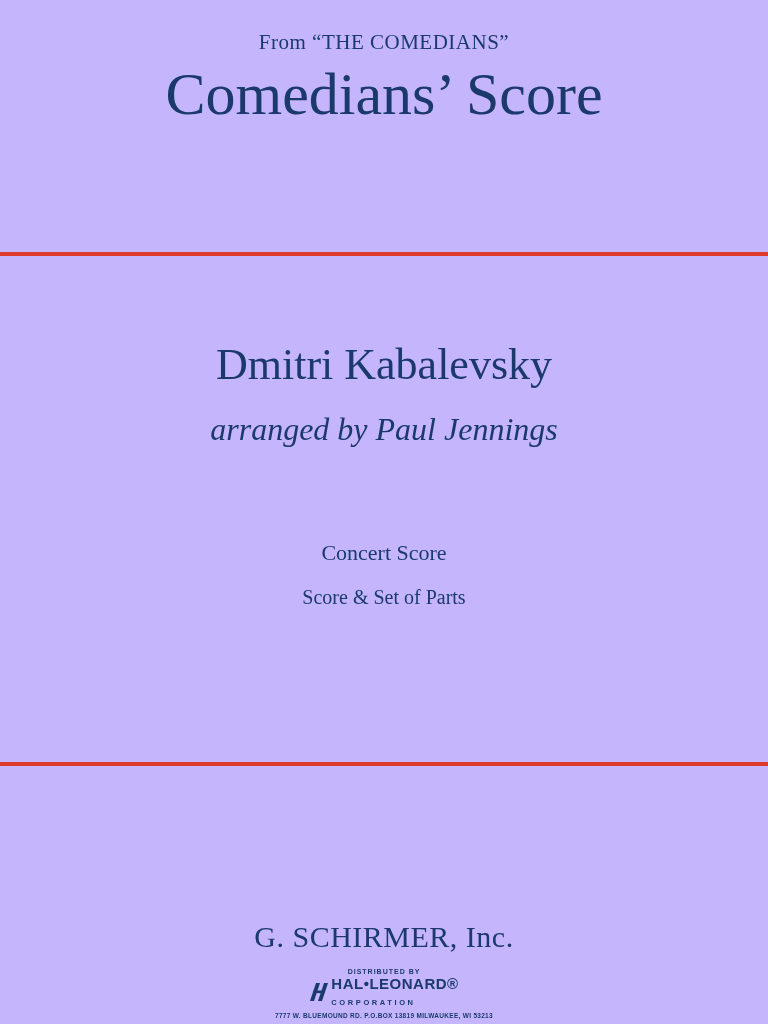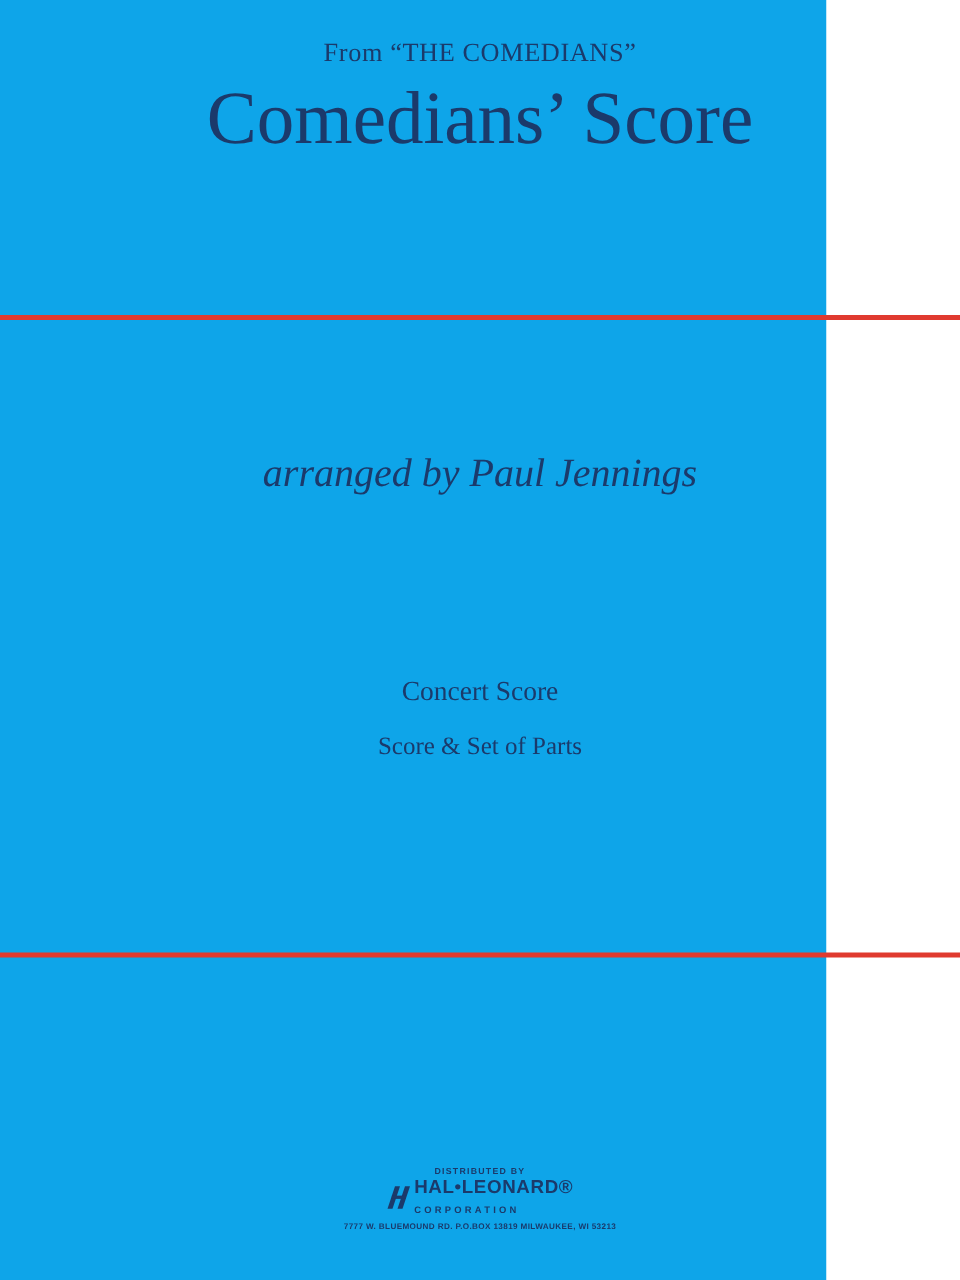--- a/index.html
+++ b/index.html
@@ -9,23 +9,23 @@
   body {
     width: 768px;
     height: 1024px;
     background: #ffffff;
     font-family: "Liberation Serif", serif;
     color: #1b3a6b;
     overflow: hidden;
   }
   .page {
     position: relative;
-    width: 661px;
+    width: 768px;
     height: 1024px;
-    background: #0ea5e9;
+    background: #c4b5fd;
     box-sizing: border-box;
     text-decoration: underline;
   }
 
   
   .top-block {
     position: absolute;
     top: 30px;
     left: 0;
     width: 768px;
@@ -164,31 +164,33 @@
 <div class="page">
 
   <div class="top-block">
     <div class="from-line">From “THE COMEDIANS”</div>
     <div class="main-title">Comedians’ Score</div>
   </div>
 
   <div class="rule rule-top"></div>
 
   <div class="composer-block">
+    <div class="composer">Dmitri Kabalevsky</div>
     <div class="arranger">arranged by Paul Jennings</div>
   </div>
 
   <div class="instrumentation-block">
     <div class="ensemble">Concert Score</div>
     <div class="contents">Score &amp; Set of Parts</div>
   </div>
 
   <div class="rule rule-bottom"></div>
 
   <div class="publisher-block">
+    <div class="publisher-name">G. SCHIRMER, Inc.</div>
 
     <div class="distributed-by">DISTRIBUTED BY</div>
 
     <div class="hl-logo-row">
       <span class="hl-mark">
         <svg width="22" height="20" viewBox="0 0 22 20" xmlns="http://www.w3.org/2000/svg">
           <polygon points="1,19 7,1 11,1 5,19" fill="#1b3a6b"></polygon>
           <polygon points="9,19 15,1 19,1 13,19" fill="#1b3a6b"></polygon>
           <rect x="4.5" y="8.5" width="11" height="2.6" fill="#1b3a6b"></rect>
         </svg>

